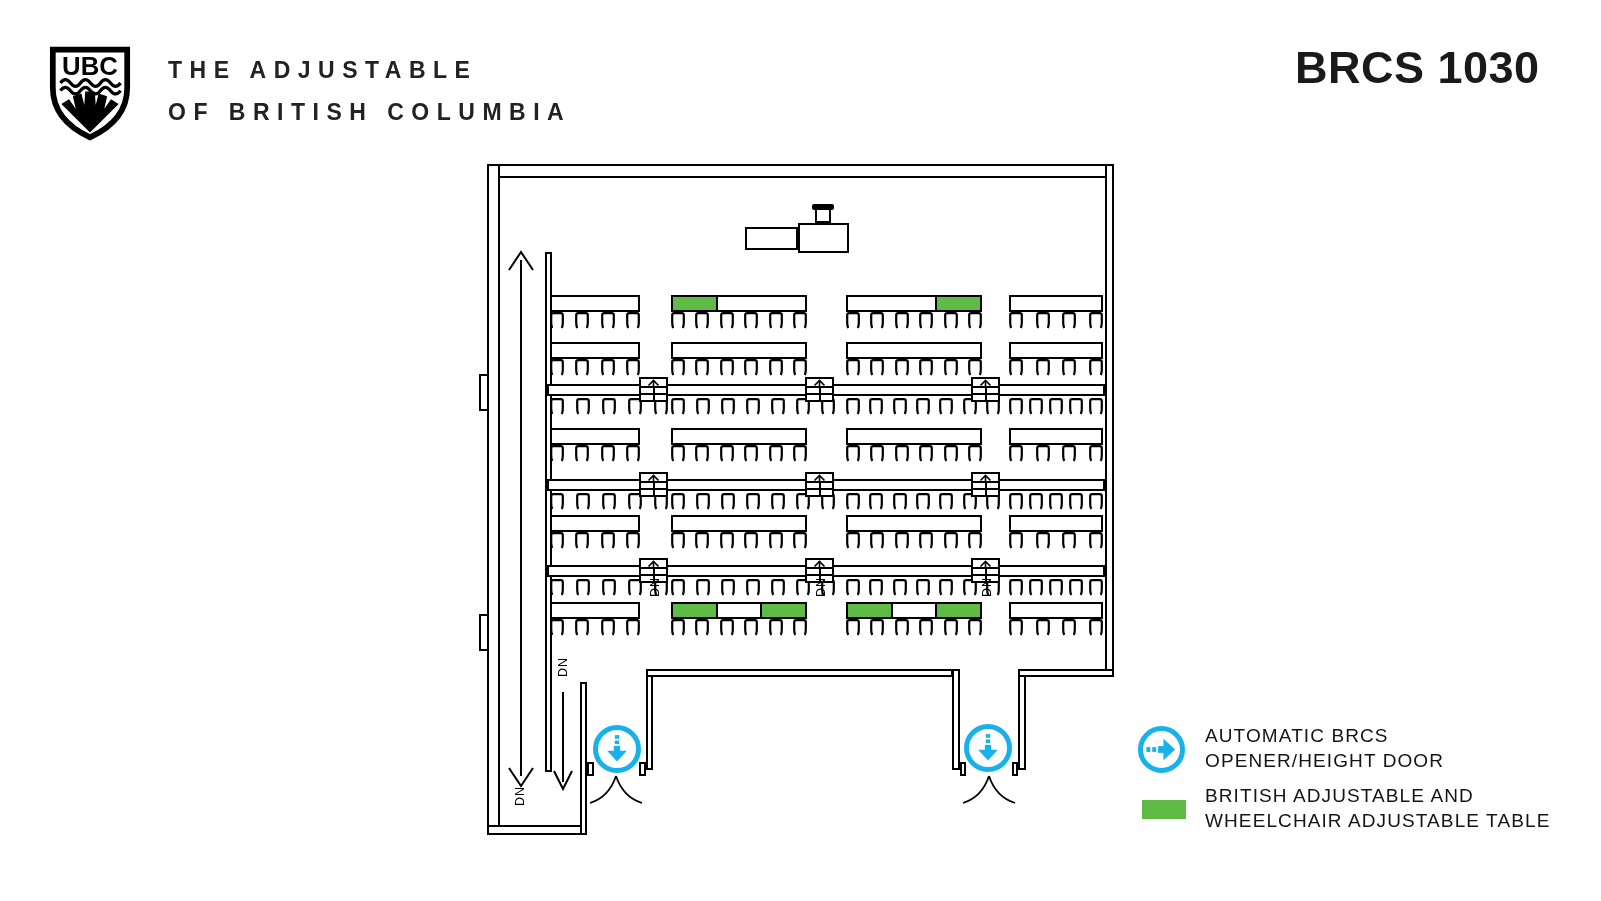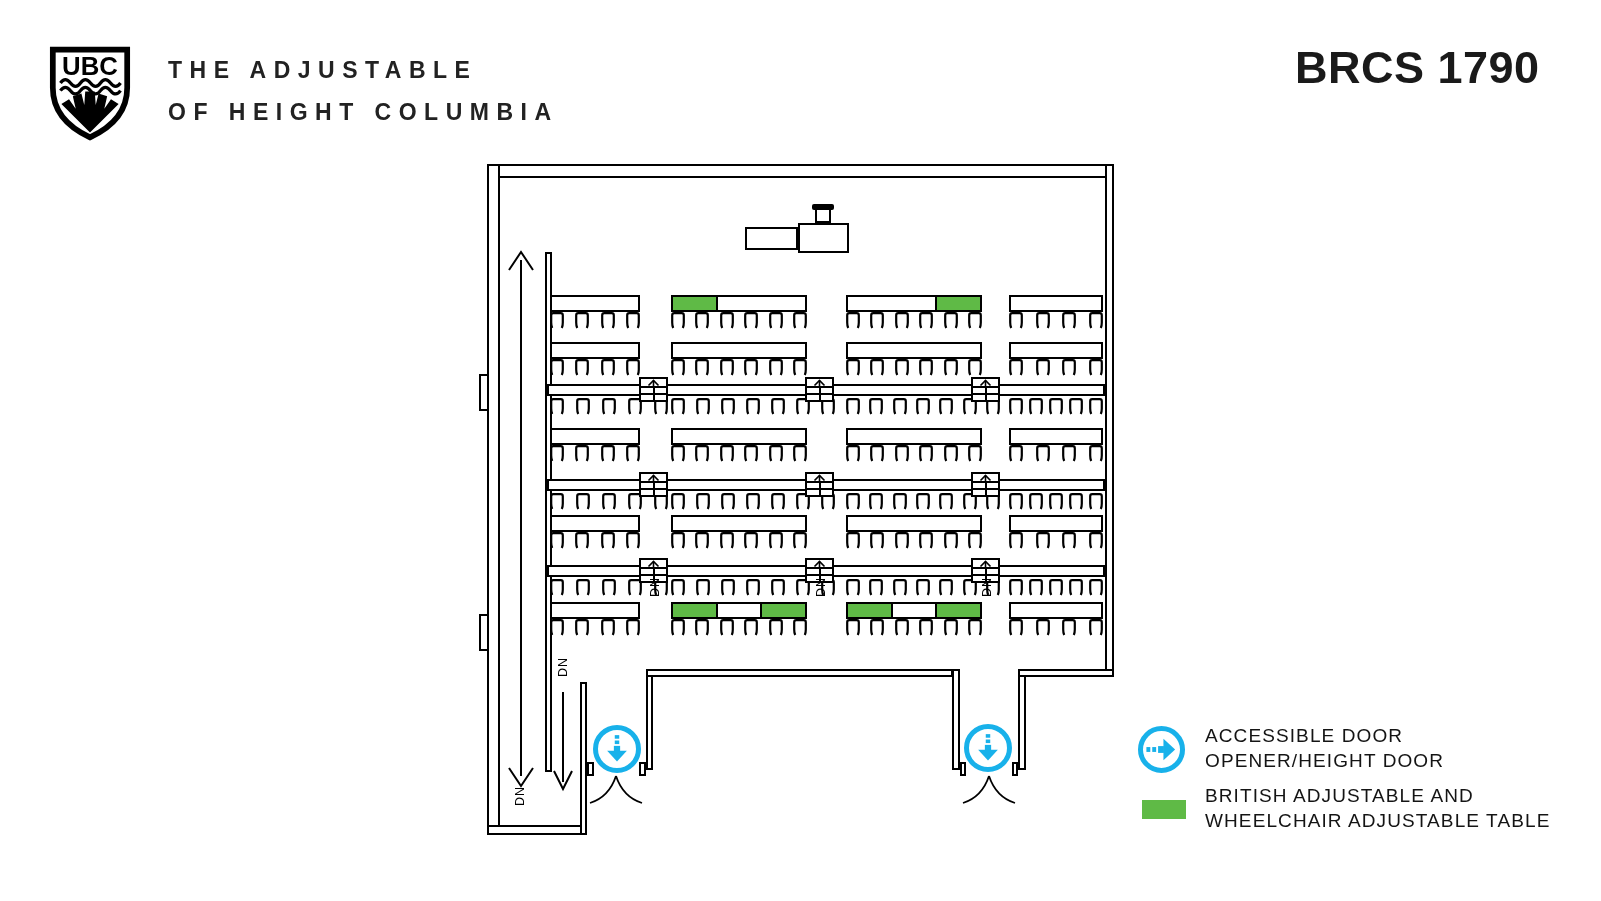--- a/index.html
+++ b/index.html
@@ -46,22 +46,22 @@
 <body>
 
 <svg class="ubc-logo" viewBox="0 0 86 100">
   <path d="M4 4 H82 V44 Q82 78 43 96 Q4 78 4 44 Z" fill="#fff" stroke="#000" stroke-width="6"></path>
   <text x="43" y="31" font-size="27" font-weight="bold" text-anchor="middle" font-family="Liberation Sans, sans-serif">UBC</text>
   <path d="M12 39 q5 -7 10.5 0 t10.5 0 t10.5 0 t10.5 0 t10.5 0 t10.5 0" fill="none" stroke="#000" stroke-width="3.4"></path>
   <path d="M12 47 q5 -7 10.5 0 t10.5 0 t10.5 0 t10.5 0 t10.5 0 t10.5 0" fill="none" stroke="#000" stroke-width="3.4"></path>
   <path d="M43 91 L13 61 L21 56 L28 66 L25 53 L34 50 L37 62 L38 48 L48 48 L49 62 L52 50 L61 53 L58 66 L65 56 L73 61 Z" fill="#000"></path>
 </svg>
 <div class="wordmark-line wm1">THE ADJUSTABLE</div>
-<div class="wordmark-line wm2">OF HEIGHT COLUMBIA</div>
-<div class="room-code">BRCS 1790</div>
+<div class="wordmark-line wm2">OF BRITISH COLUMBIA</div>
+<div class="room-code">BRCS 1030</div>
 
 <div id="plan">
     <div class="wall" style="left: 0px; top: 0px; width: 627px; height: 14px;"></div>
     <div class="wall" style="left: 0px; top: 0px; width: 13px; height: 671px;"></div>
     <div class="wall" style="left: 618px; top: 0px; width: 9px; height: 513px;"></div>
     <div class="wall" style="left: 58px; top: 88px; width: 7px; height: 520px;"></div>
     <div class="wall" style="left: -8px; top: 210px; width: 10px; height: 37px;"></div>
     <div class="wall" style="left: -8px; top: 450px; width: 10px; height: 37px;"></div>
     <div class="wall" style="left: 0px; top: 661px; width: 100px; height: 10px;"></div>
     <div class="wall" style="left: 93px; top: 518px; width: 7px; height: 153px;"></div>
@@ -749,17 +749,17 @@
 <div class="legend-ring">
   <svg width="37" height="37" viewBox="0 0 38 38" style="transform:rotate(-90deg)">
     <g class="blue-arrow" fill="#18B1EA">
       <rect x="16.5" y="3.5" width="5" height="4"></rect>
       <rect x="16.5" y="9.5" width="5" height="4"></rect>
       <rect x="15.5" y="15.5" width="7" height="6"></rect>
       <polygon points="8,21 30,21 19,33"></polygon>
     </g>
   </svg>
 </div>
-<div class="legend-text lt1a">ACCESSIBLE DOOR</div>
+<div class="legend-text lt1a">AUTOMATIC BRCS</div>
 <div class="legend-text lt1b">OPENER/HEIGHT DOOR</div>
 <div class="legend-swatch"></div>
 <div class="legend-text lt2a">BRITISH ADJUSTABLE AND</div>
 <div class="legend-text lt2b">WHEELCHAIR ADJUSTABLE TABLE</div>
 
 </body></html>

